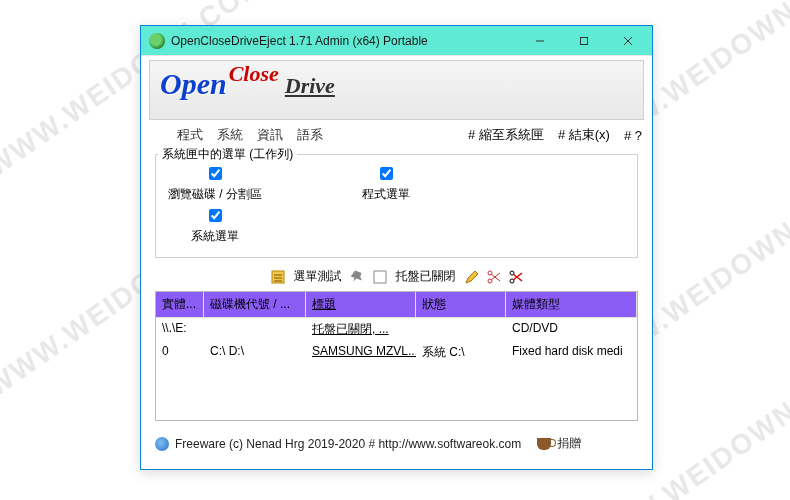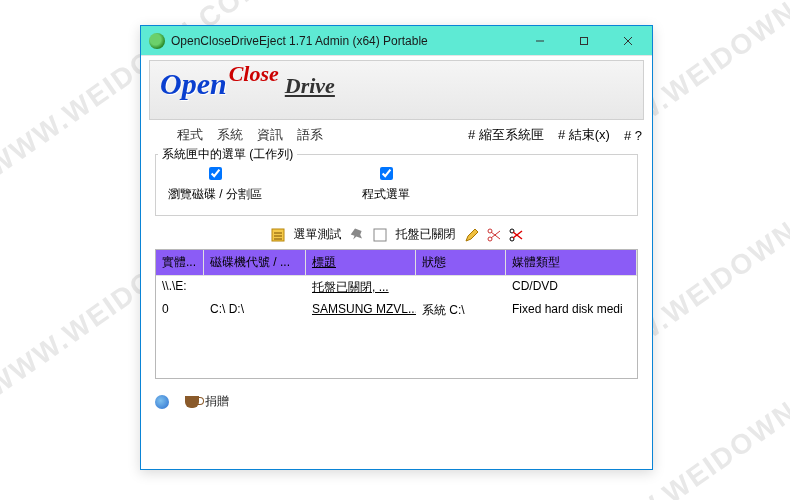--- a/index.html
+++ b/index.html
@@ -234,20 +234,24 @@
   </div>
 
   <div class="groupbox">
     <span class="legend">系統匣中的選單 (工作列)</span>
     <div class="checks">
       <div class="chk-col">
         <label class="chk">
           <input type="checkbox" checked="" style="">
           <span>瀏覽磁碟 / 分割區</span>
         </label>
+        <label class="chk">
+          <input type="checkbox" checked="" style="">
+          <span>系統選單</span>
+        </label>
       </div>
       <div class="chk-col">
         <label class="chk">
           <input type="checkbox" checked="" style="">
           <span>程式選單</span>
         </label>
       </div>
     </div>
   </div>
 
@@ -314,17 +318,18 @@
       <div class="cell c0">0</div>
       <div class="cell c1">C:\ D:\</div>
       <div class="cell c2">SAMSUNG MZVL...</div>
       <div class="cell c3">系統 C:\</div>
       <div class="cell c4">Fixed hard disk medi</div>
     </div>
   </div>
 
   <div class="footer">
     <span class="globe"></span>
+    <span>Freeware (c) Nenad Hrg 2019-2020 # http://www.softwareok.com</span>
     <span class="cup"></span>
     <span>捐贈</span>
   </div>
 
 </div>
 
 </body></html>

